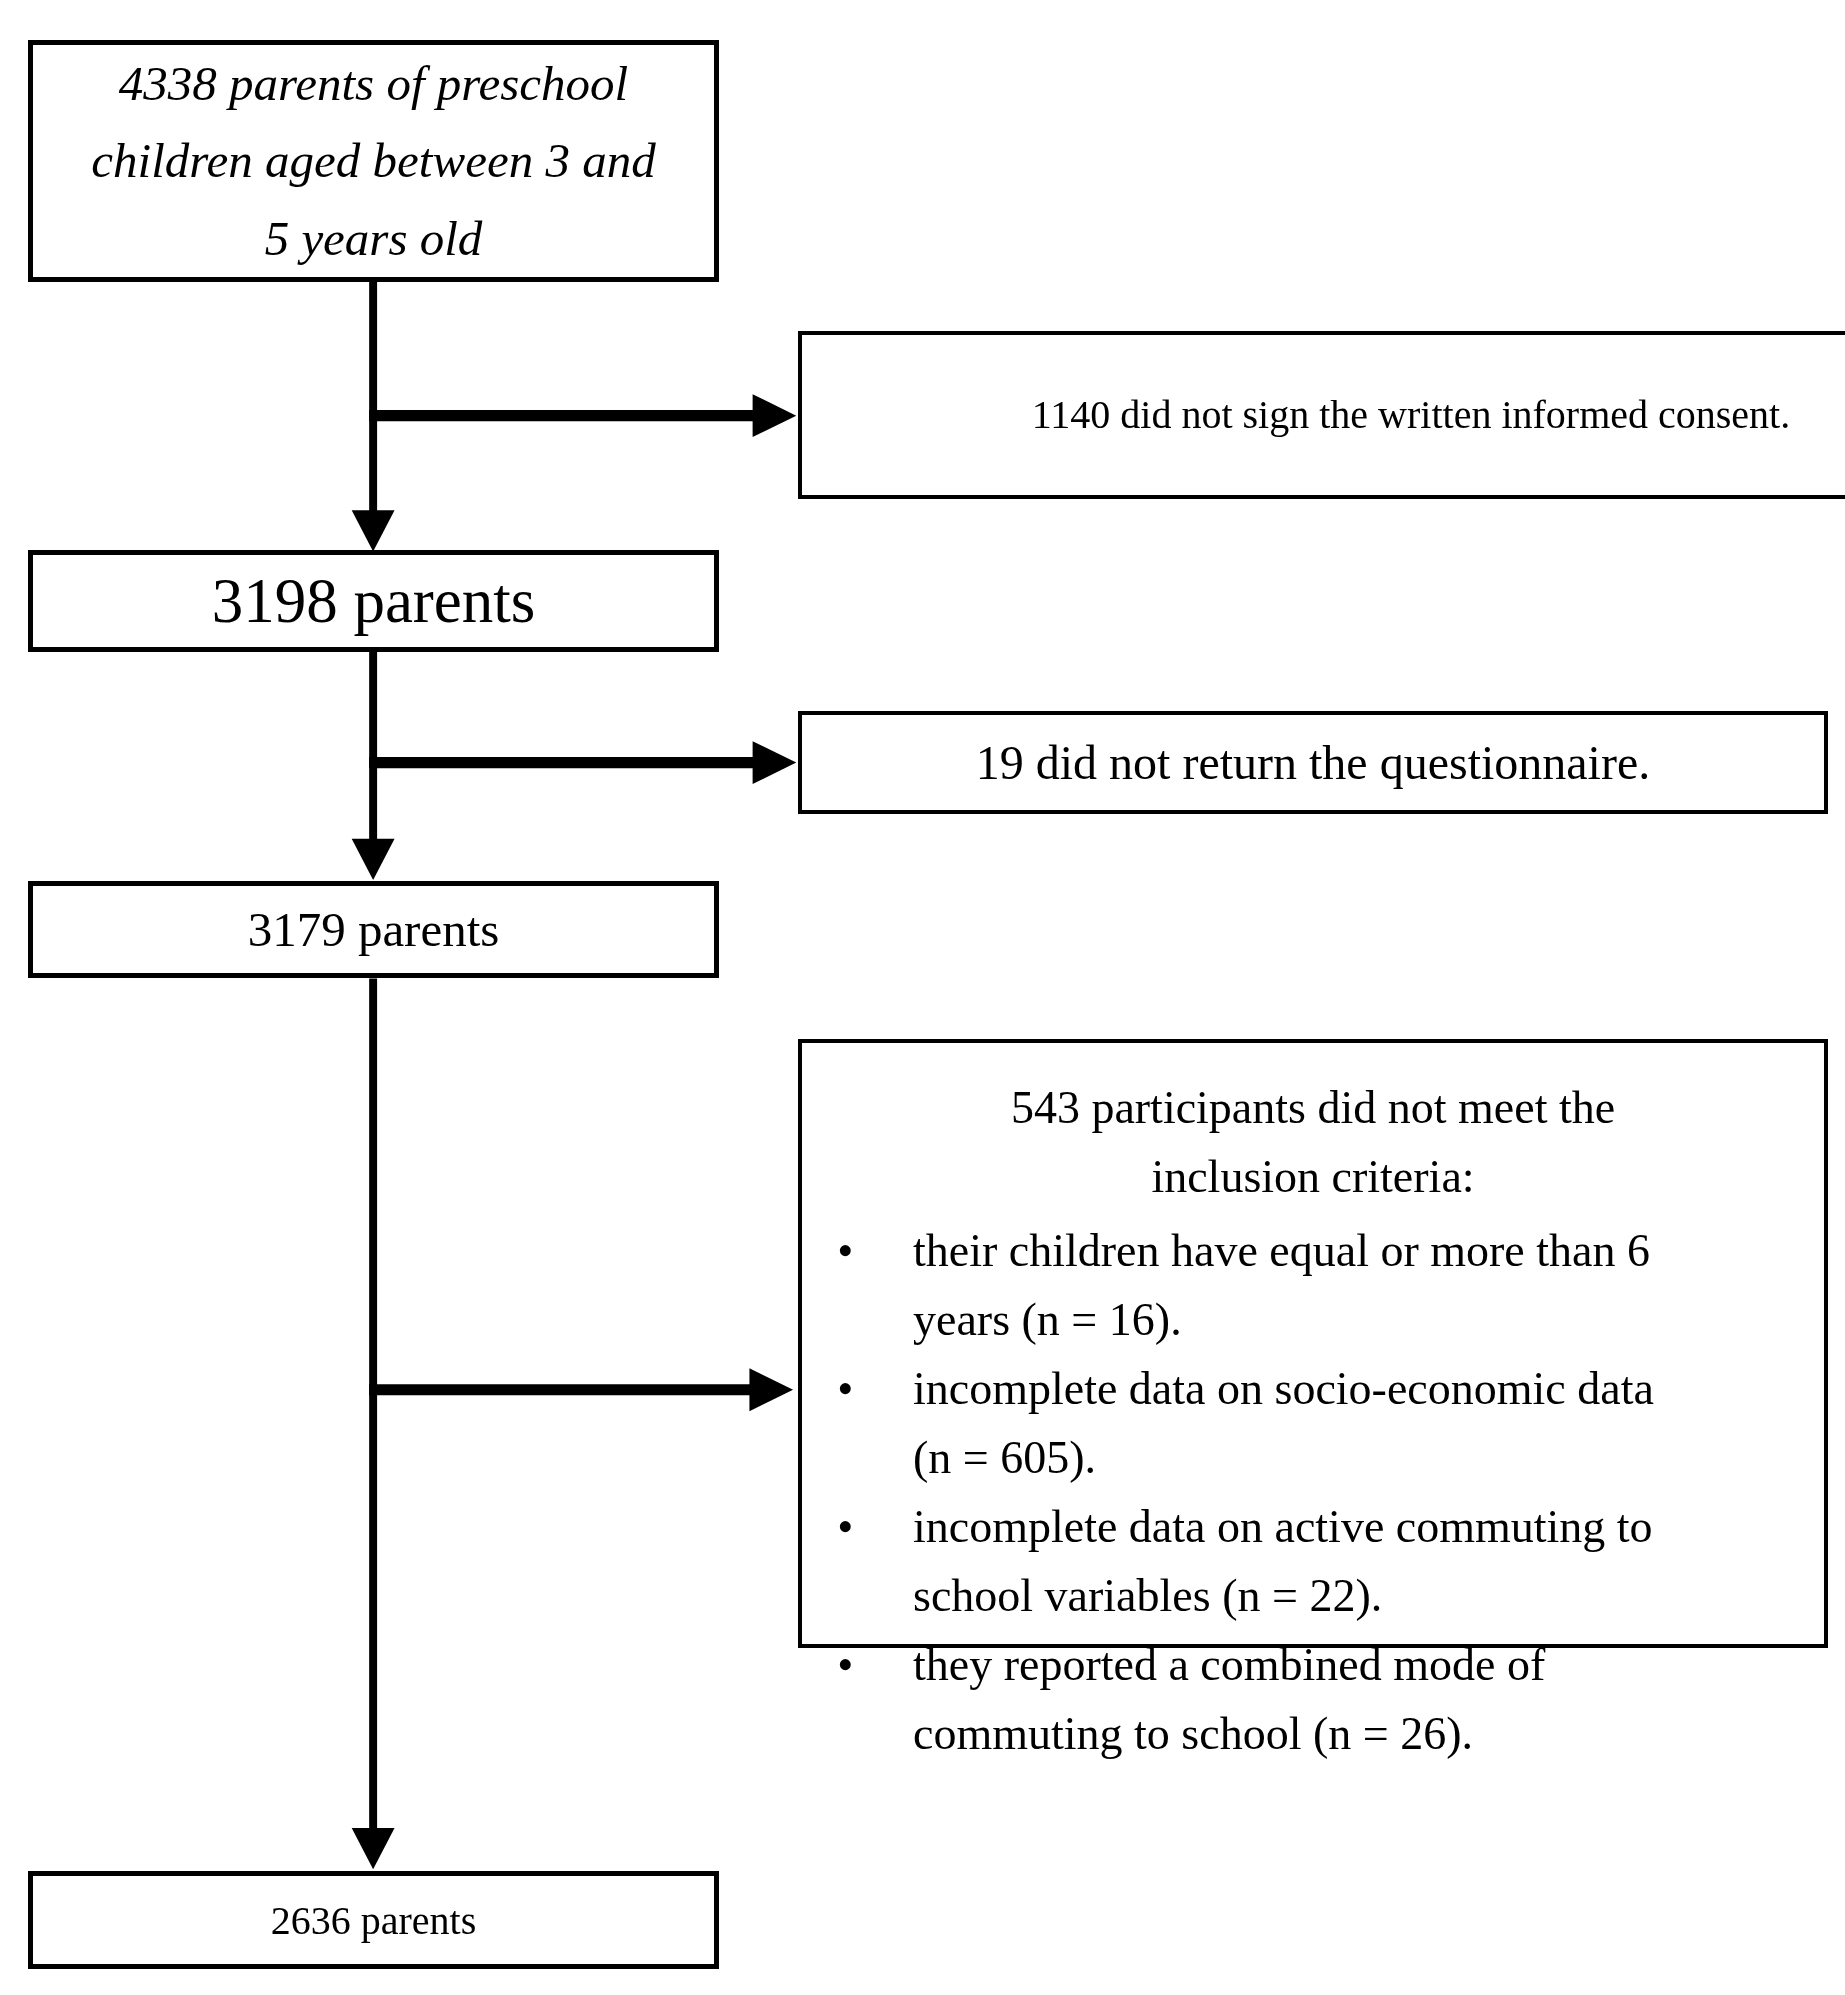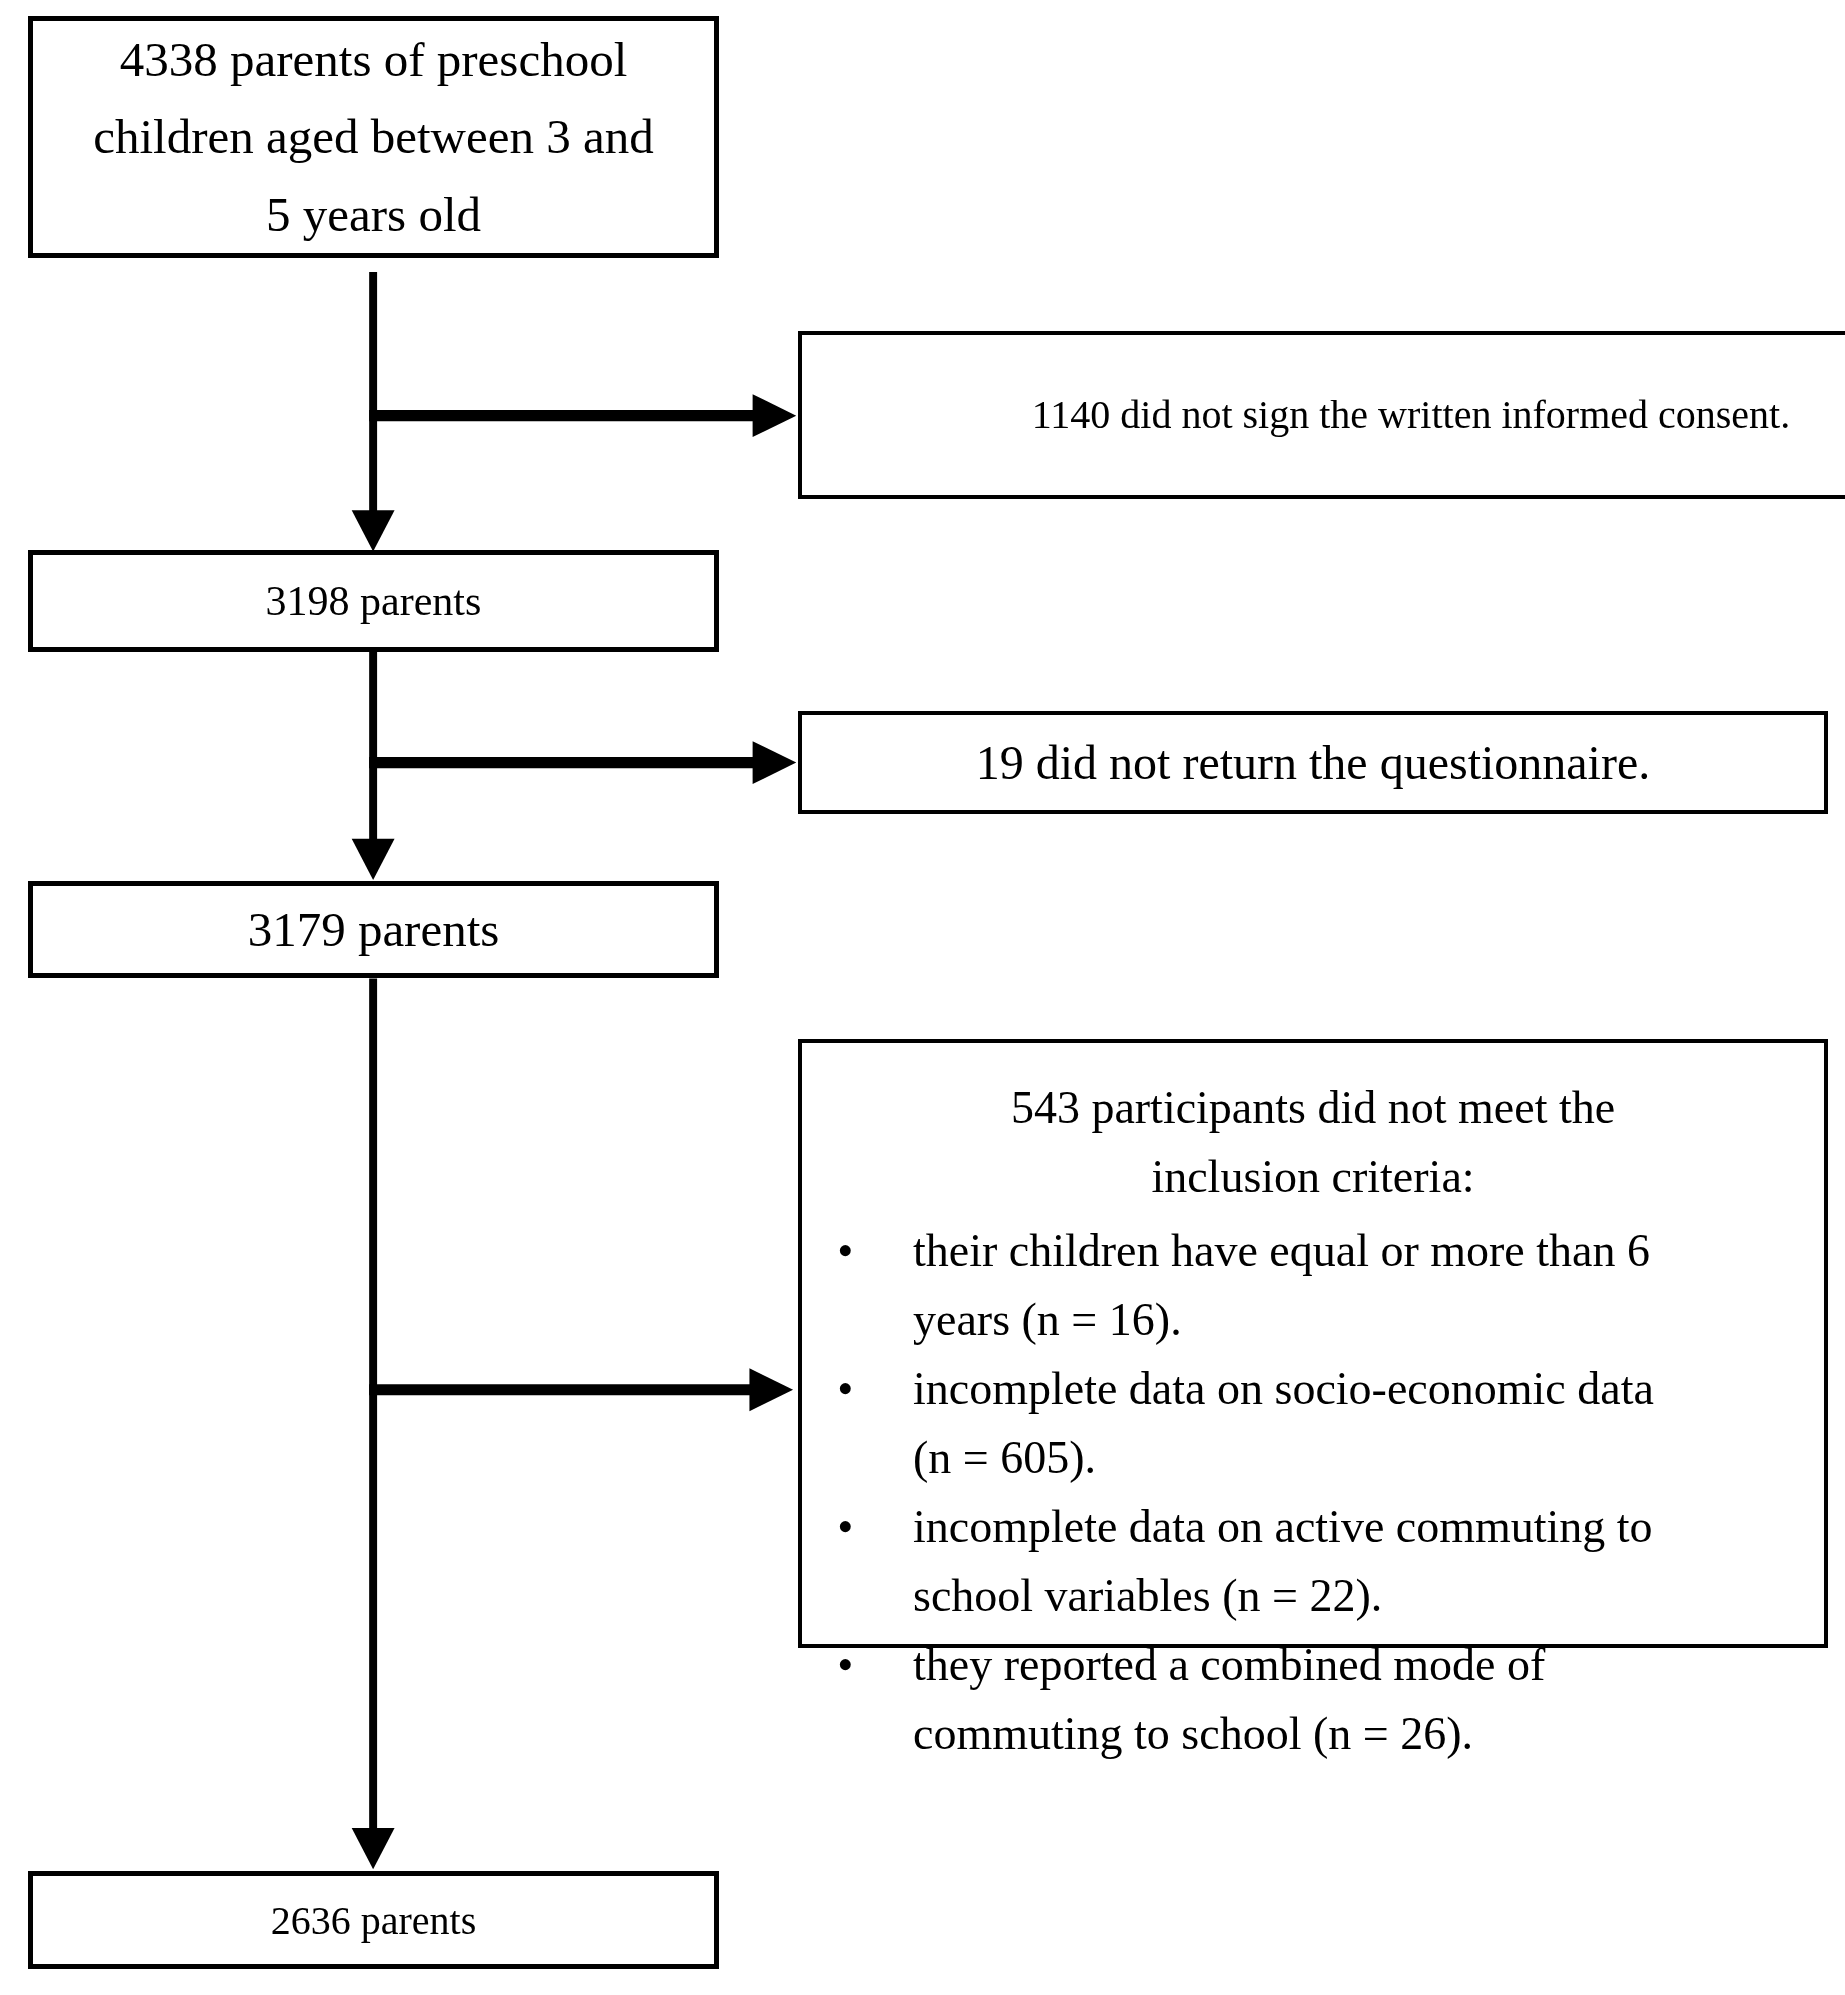--- a/index.html
+++ b/index.html
@@ -25,24 +25,24 @@
     box-sizing: border-box;
     background: #ffffff;
     border: 5.6px solid #000000;
     display: flex;
     align-items: center;
     justify-content: center;
     text-align: center;
   }
   .box p { margin: 0; }
 
-  #box-start { left: 28px;  top: 16px;   width: 691px;  height: 242px; font-size: 49px; line-height: 1.58; }
+  #box-start { left: 28px;  top: 40px;   width: 691px;  height: 242px; font-size: 49px; line-height: 1.58; font-style: italic; }
   #box-start p { max-width: 596px; }
 
-  #box-3198  { left: 28px;  top: 550px;  width: 691px;  height: 102px; font-size: 42px; }
+  #box-3198  { left: 28px;  top: 550px;  width: 691px;  height: 102px; font-size: 63px; }
   #box-3179  { left: 28px;  top: 881px; width: 691px;  height: 97px; font-size: 49px; align-items: center; }
   #box-2636  { left: 28px;  top: 1871px; width: 691px;  height: 98px; font-size: 40px; }
 
   #box-excl-consent { left: 798px; top: 331px; width: 1210px; height: 168px; font-size: 40px; line-height: 1.6; border-width: 4.8px; padding-left: 16px; }
   #box-excl-consent p { max-width: 858px; }
 
   #box-excl-return  { left: 798px; top: 711px; width: 1030px; height: 103px; font-size: 48px; border-width: 4.8px; font-family: Liberation Serif, serif; }
 
   #box-excl-criteria {
     left: 798px; top: 1039px; width: 1030px; height: 609px;

